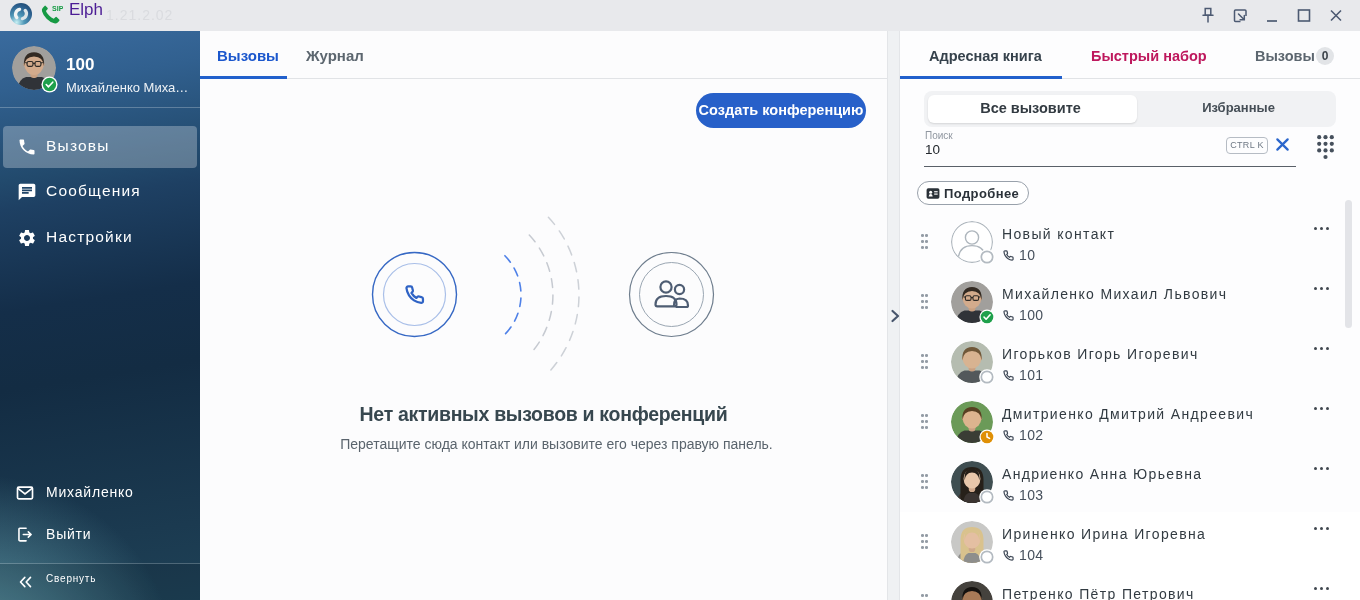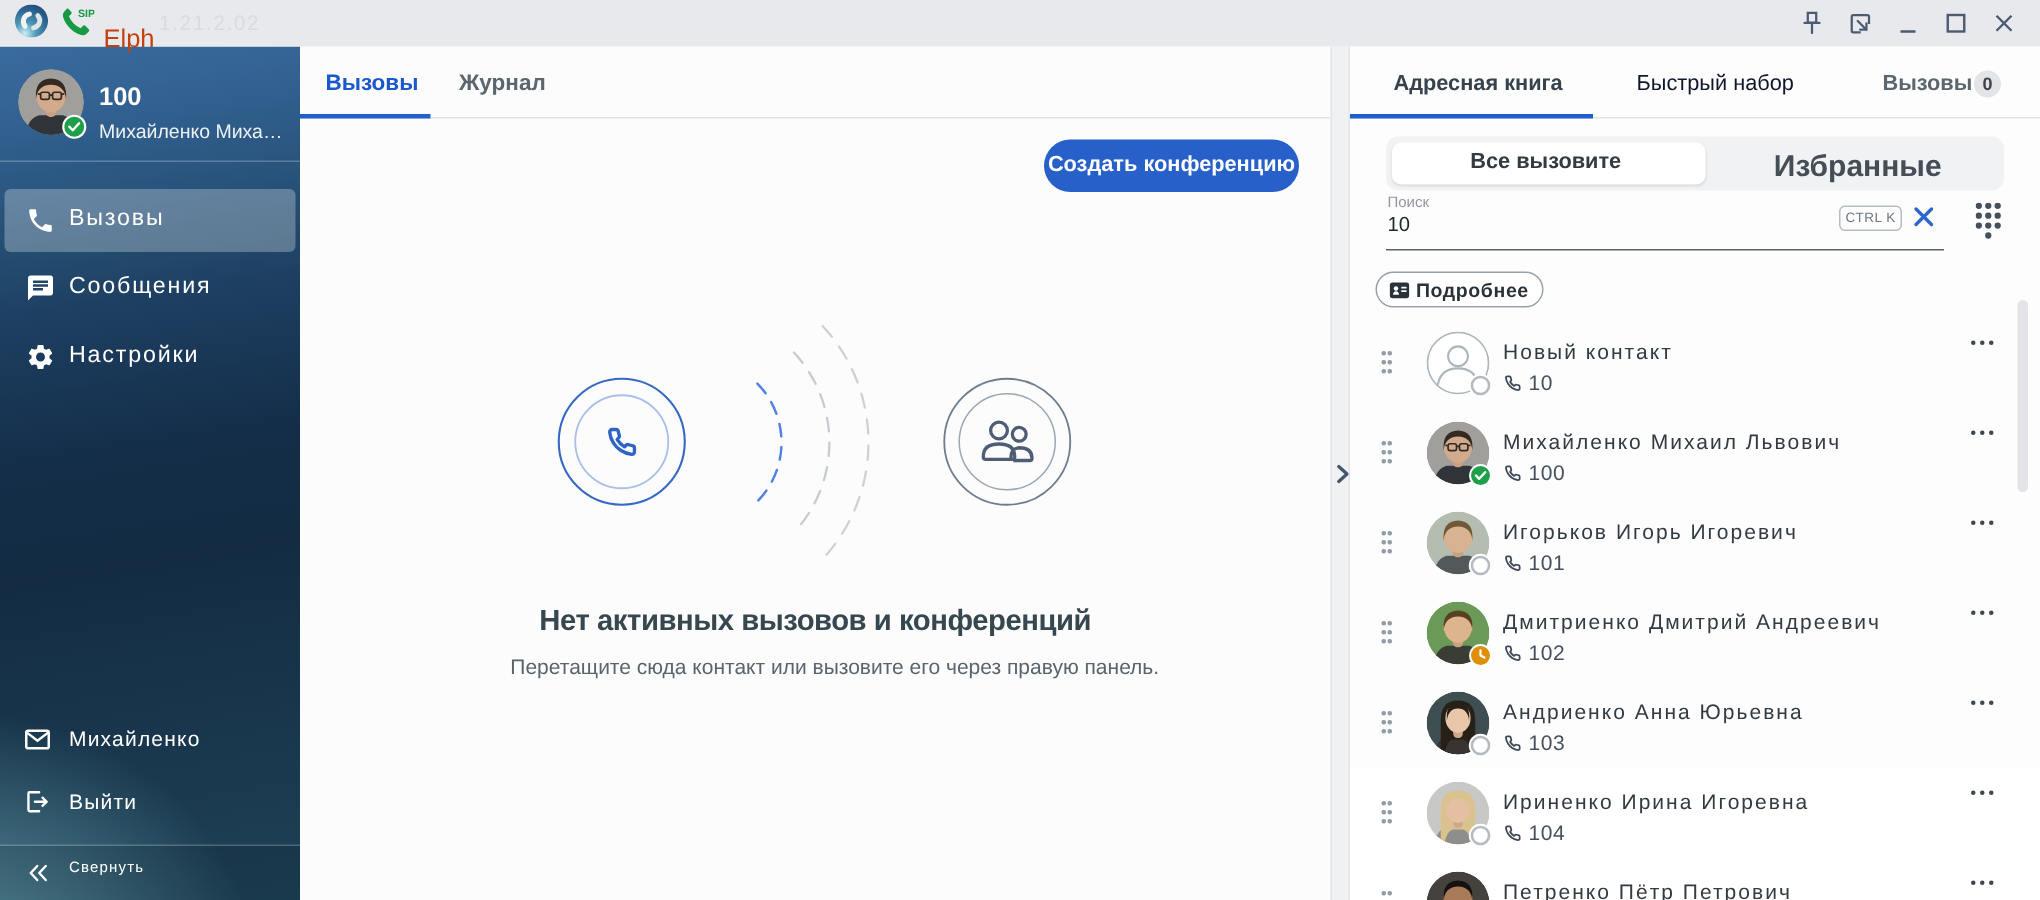--- a/index.html
+++ b/index.html
@@ -2,21 +2,21 @@
 <html><head><meta charset="utf-8">
 <style>
 * { margin:0; padding:0; box-sizing:border-box; }
 html,body { width:1360px; height:600px; overflow:hidden; font-family:"Liberation Sans", sans-serif; background:#fff; }
 .abs { position:absolute; }
 
 
 #titlebar { position:absolute; left:0; top:0; width:1360px; height:31px; background:#e8e9ec; }
 #titlebar .logo1 { position:absolute; left:10px; top:3px; }
 #titlebar .logo2 { position:absolute; left:40px; top:4px; }
-#titlebar .tname { position:absolute; left:69px; top:16px; font-size:17px; color:#c2410c; }
+#titlebar .tname { position:absolute; left:69px; top:0; font-size:17px; color:#4c1d95; }
 #titlebar .tver { position:absolute; left:106px; top:7px; font-size:14px; color:rgba(125,130,140,0.13); letter-spacing:1px;}
 .wbtn { position:absolute; top:0; width:26px; height:31px; }
 
 #sidebar { position:absolute; left:0; top:31px; width:200px; height:569px;
   background:
    radial-gradient(290px 260px at -30px 625px, rgba(130,200,210,0.68), rgba(130,200,210,0) 70%),
    linear-gradient(171deg, #3a6b9e 0%, #31608f 10%, #224a6d 25%, #1e4063 30%, #142e49 47%, #132c43 60%, #1b3a50 87%, #1e4156 100%);
 }
 #sbavatar { position:absolute; left:12px; top:15px; width:44px; height:44px; border-radius:50%; overflow:hidden;}
 #sbavatar svg {width:44px; height:44px;}
@@ -54,28 +54,28 @@
 
 
 #right { position:absolute; left:900px; top:31px; width:460px; height:481px; background:#fdfdfe; }
 #rtabs { position:absolute; left:0; top:0; width:460px; height:48px; border-bottom:1px solid #e1e3e6; }
 .rtab { position:absolute; top:0; height:48px; }
 .rtab span.lbl { position:absolute; top:17px; font-size:14.5px; white-space:nowrap; }
 #rtab1 { left:0; width:162px; }
 #rtab1 span.lbl { left:29px; font-weight:bold; color:#36424c; }
 #rtab1 i { position:absolute; left:0; bottom:0; width:162px; height:3px; background:#2160cc; }
 #rtab2 { left:162px; width:163px; }
-#rtab2 span.lbl { left:29px; font-weight:normal; color:#0f172a; }
+#rtab2 span.lbl { left:29px; font-weight:bold; color:#be185d; }
 #rtab3 { left:325px; width:135px; }
 #rtab3 span.lbl { left:30px; font-weight:bold; color:#5c666f; }
 #rtab3 b { position:absolute; left:91px; top:16px; width:18px; height:18px; border-radius:9px; background:#e2e4e7; color:#3c434a; font-size:12px; font-weight:bold; text-align:center; line-height:18px;}
 #seg { position:absolute; left:24px; top:60px; width:412px; height:36px; background:#f1f2f4; border-radius:8px; }
 #seg .w { position:absolute; left:4px; top:4px; width:209px; height:28px; background:#fff; border-radius:6px; box-shadow:0 1px 2px rgba(0,0,0,0.12); }
 #seg .l1 { position:absolute; left:0; top:9px; width:213px; text-align:center; font-size:14.5px; font-weight:bold; color:#333b42; }
-#seg .l2 { position:absolute; left:217px; top:9px; width:195px; text-align:center; font-size:20px; font-weight:bold; color:#454e56; }
+#seg .l2 { position:absolute; left:217px; top:9px; width:195px; text-align:center; font-size:13px; font-weight:bold; color:#454e56; }
 #search { position:absolute; left:24px; top:99px; width:372px; height:37px; border-bottom:1.4px solid #596068; }
 #search .plbl { position:absolute; left:1px; top:0px; font-size:10px; color:#9097a0; }
 #search .pval { position:absolute; left:1px; top:12px; font-size:13.5px; color:#23282d; }
 #ctrlk { position:absolute; left:302px; top:7px; width:42px; height:17px; border:1px solid #b6bcc4; border-radius:4px; font-size:9px; color:#6e7884; text-align:center; line-height:15px; letter-spacing:0.3px;}
 #clrx { position:absolute; left:351px; top:7px; }
 #dialpad { position:absolute; left:417px; top:104px; }
 #morebtn { position:absolute; left:17px; top:150px; width:112px; height:24px; border:1px solid #99a1ab; border-radius:12px; background:#fff; }
 #morebtn svg { position:absolute; left:8px; top:5px; }
 #morebtn span { position:absolute; left:26px; top:4px; font-size:13px; letter-spacing:0.4px; font-weight:bold; color:#2a3138; }
 .crow { position:absolute; left:0; width:460px; height:60px; }

